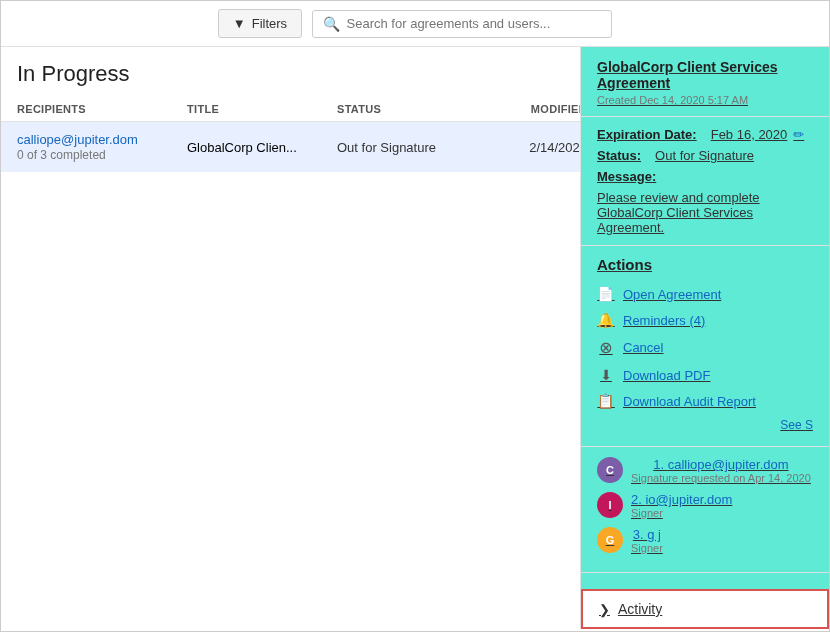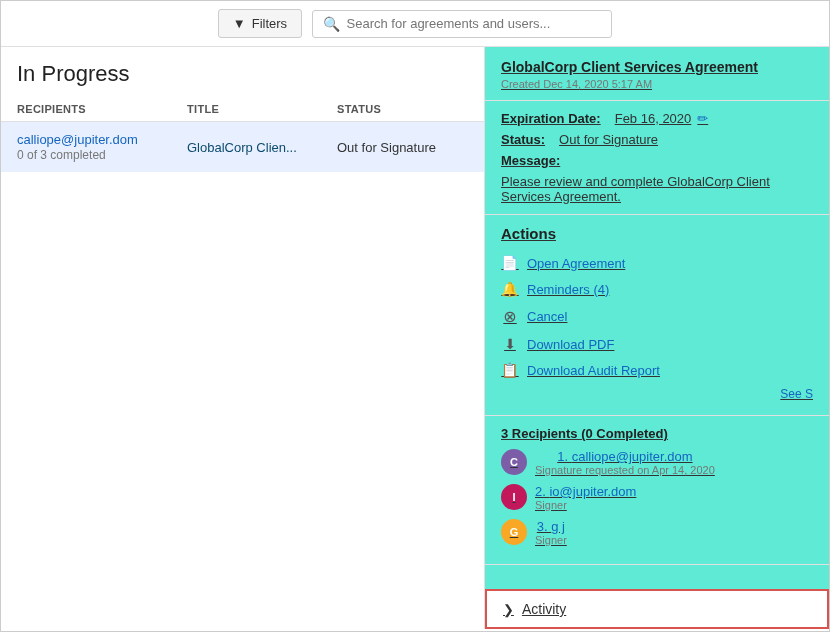--- a/index.html
+++ b/index.html
@@ -57,21 +57,21 @@
     }
 
     
     .main-layout {
       display: flex;
       height: calc(100% - 48px);
     }
 
     
     .left-panel {
-      width: 484px;
+      width: 580px;
       border-right: 1px solid #e0e0e0;
       display: flex;
       flex-direction: column;
       overflow: hidden;
     }
 
     .section-title {
       font-size: 22px;
       font-weight: 400;
       padding: 14px 16px 10px;
@@ -113,21 +113,21 @@
     }
 
     .recipient-sub {
       font-size: 12px;
       color: #777;
       margin-top: 1px;
     }
 
     .title-cell {
       font-size: 13px;
-      color: #0c4a6e;
+      color: #000000;
     }
 
     .status-cell {
       font-size: 13px;
       color: #333;
     }
 
     .modified-cell {
       font-size: 13px;
       color: #333;
@@ -390,21 +390,20 @@
         <span>Download PDF</span>
       </div>
       <div class="action-item">
         <span class="action-icon">📋</span>
         <span>Download Audit Report</span>
       </div>
       <div class="see-more">See S</div>
     </div>
 
     <div class="recipients-section">
-      <div class="recipients-title">3 Recipients (0 Completed)</div>
 
       <div class="recipient-item">
         <div class="avatar" style="background:#7b5ea7;">C</div>
         <div class="recipient-info">
           <span class="recipient-name-link">1. <span>calliope@jupiter.dom</span></span>
           <span class="recipient-role">Signature requested on Apr 14, 2020</span>
         </div>
       </div>
 
       <div class="recipient-item">

